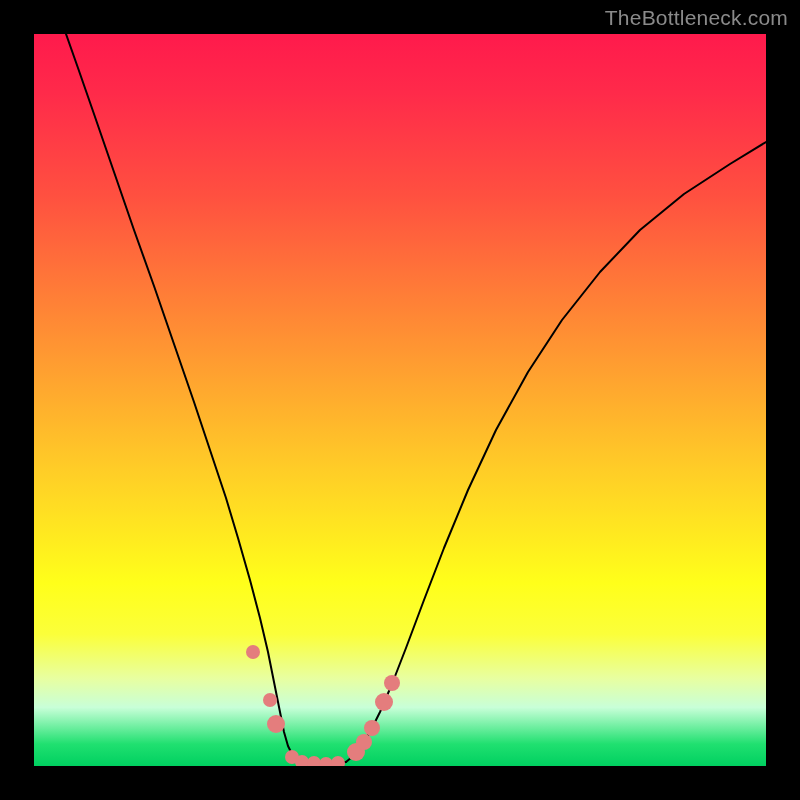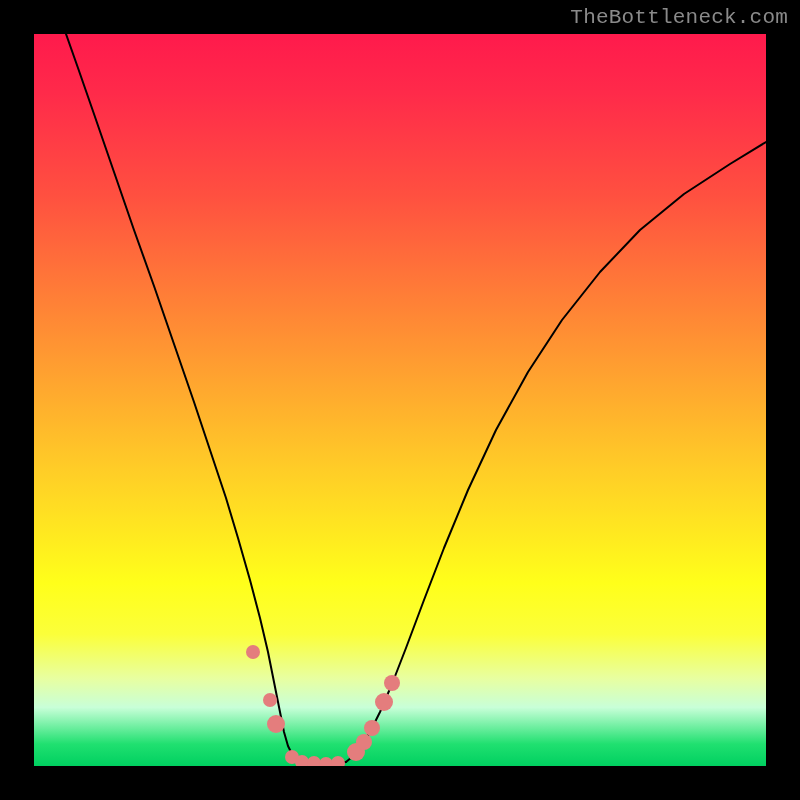--- a/index.html
+++ b/index.html
@@ -28,21 +28,21 @@
       #fbff3a 82%,
       #e8ffa0 88%,
       #c8ffd8 92%,
       #20e070 97%,
       #00d060 100%);
   }
   .watermark {
     position: absolute;
     top: 6px;
     right: 12px;
-    font-family: Liberation Mono, monospace;
+    font-family: Liberation Sans, sans-serif;
     font-size: 21px;
     color: #8a8a8a;
     letter-spacing: 0.2px;
   }
   svg.overlay {
     position: absolute;
     left: 0;
     top: 0;
     width: 732px;
     height: 732px;

